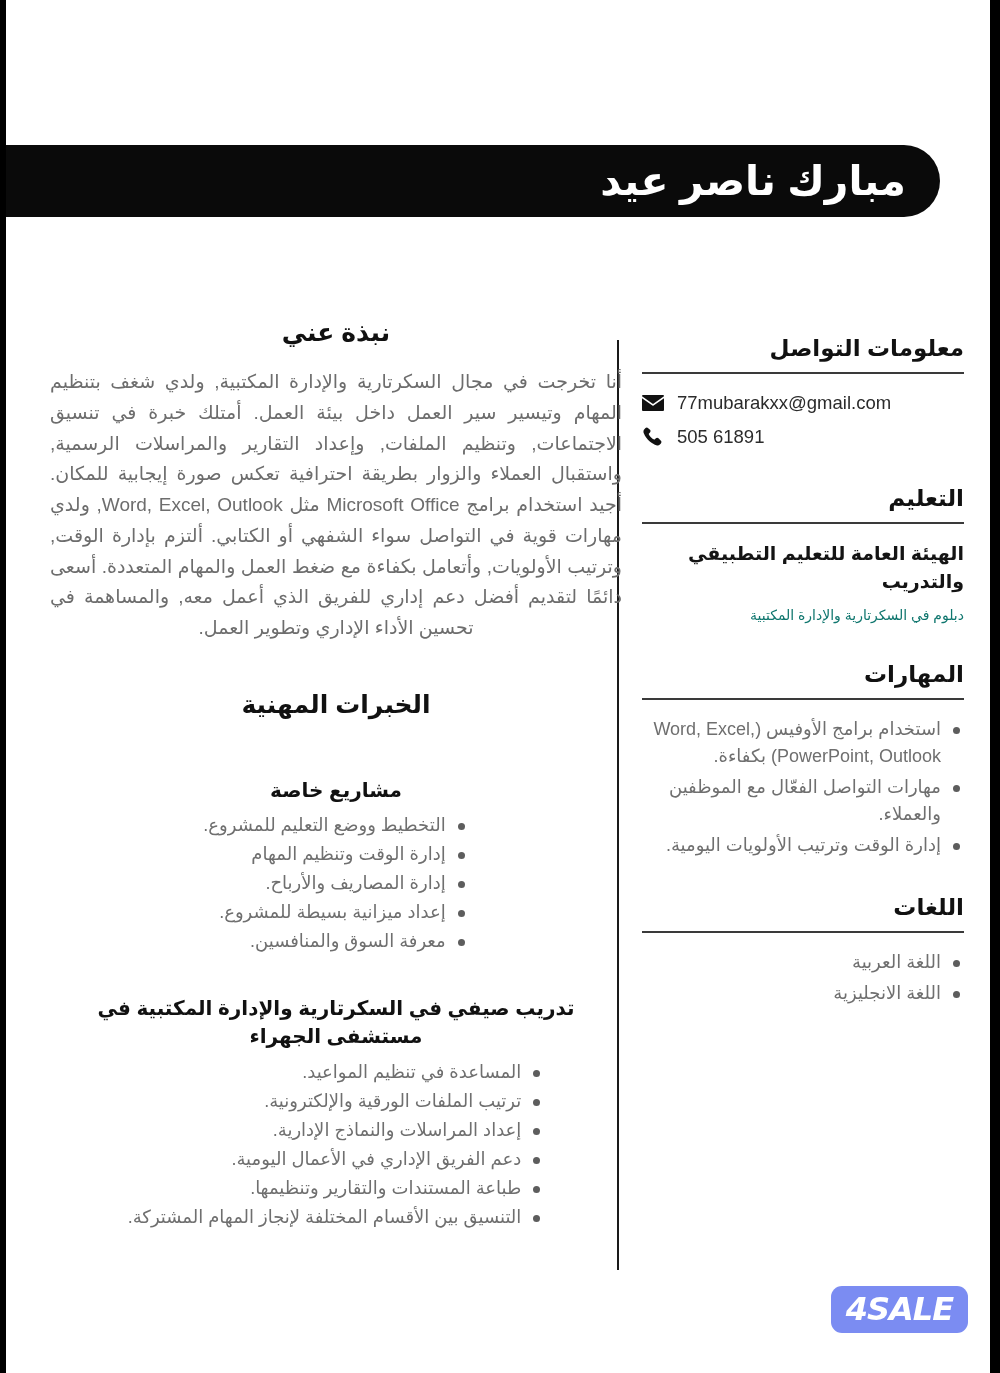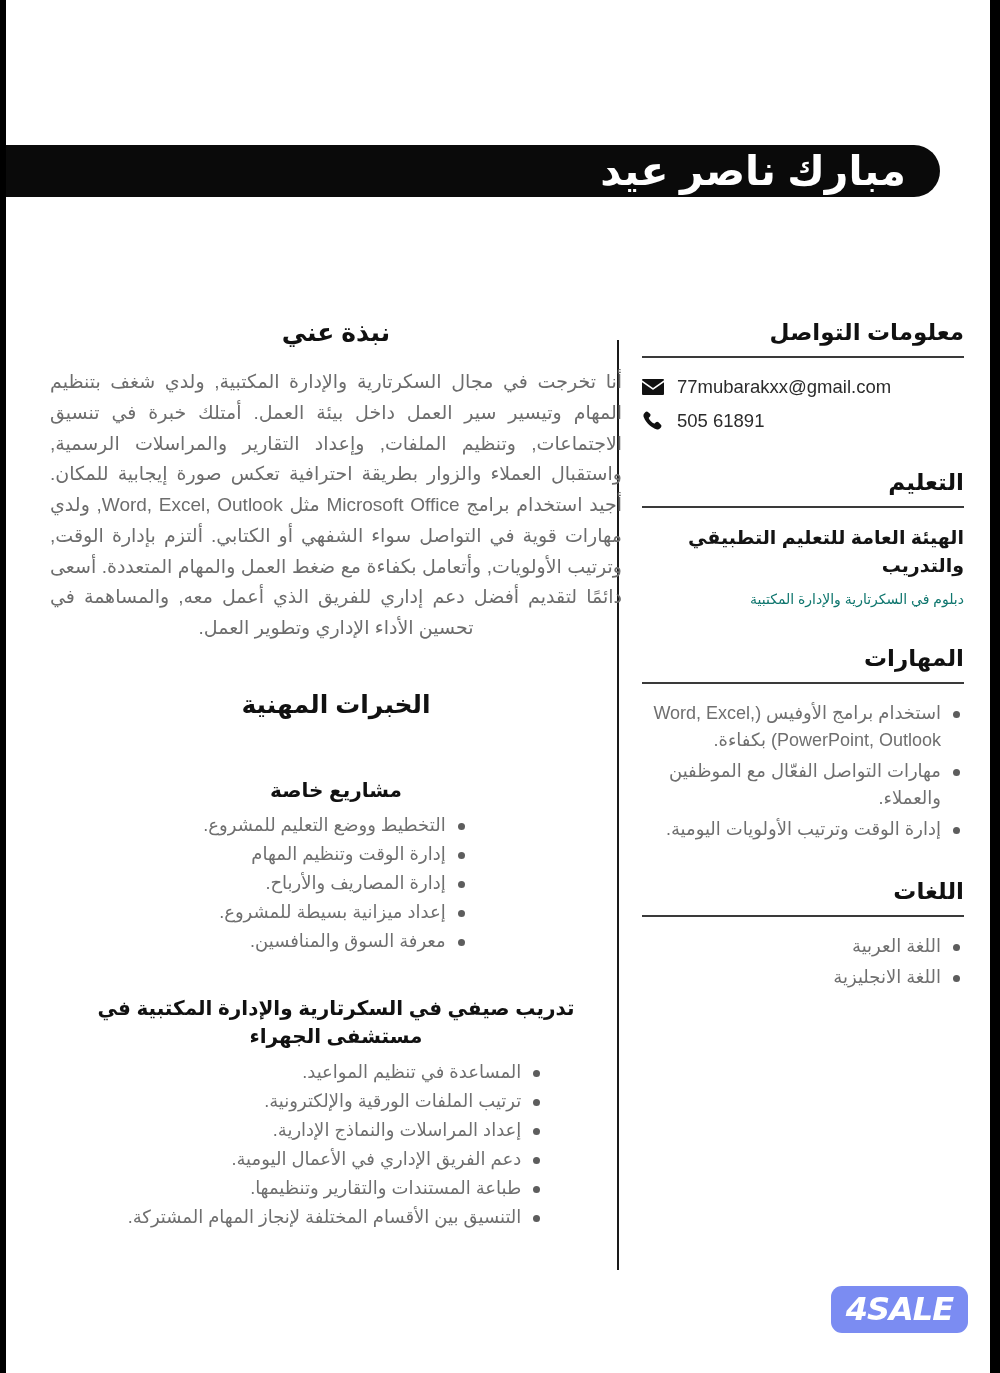--- a/index.html
+++ b/index.html
@@ -31,21 +31,21 @@
     background: #ffffff;
     overflow: hidden;
   }
 
   
   .header-band {
     position: absolute;
     left: 0;
     top: 145px;
     width: 934px;
-    height: 52px;
+    height: 72px;
     background: #0a0a0a;
     border-top-right-radius: 36px;
     border-bottom-right-radius: 36px;
     display: flex;
     align-items: center;
     justify-content: flex-start;
     box-sizing: border-box;
     padding-right: 34px;
   }
   .header-name {
@@ -71,21 +71,21 @@
     top: 22px;
     width: 2px;
     height: 930px;
     background: #1a1a1a;
   }
 
   
   .col-side {
     position: absolute;
     right: 26px;
-    top: 0;
+    top: 16px;
     width: 322px;
     text-align: right;
   }
   
   .col-main {
     position: absolute;
     right: 368px;
     top: 0;
     width: 572px;
     text-align: right;

